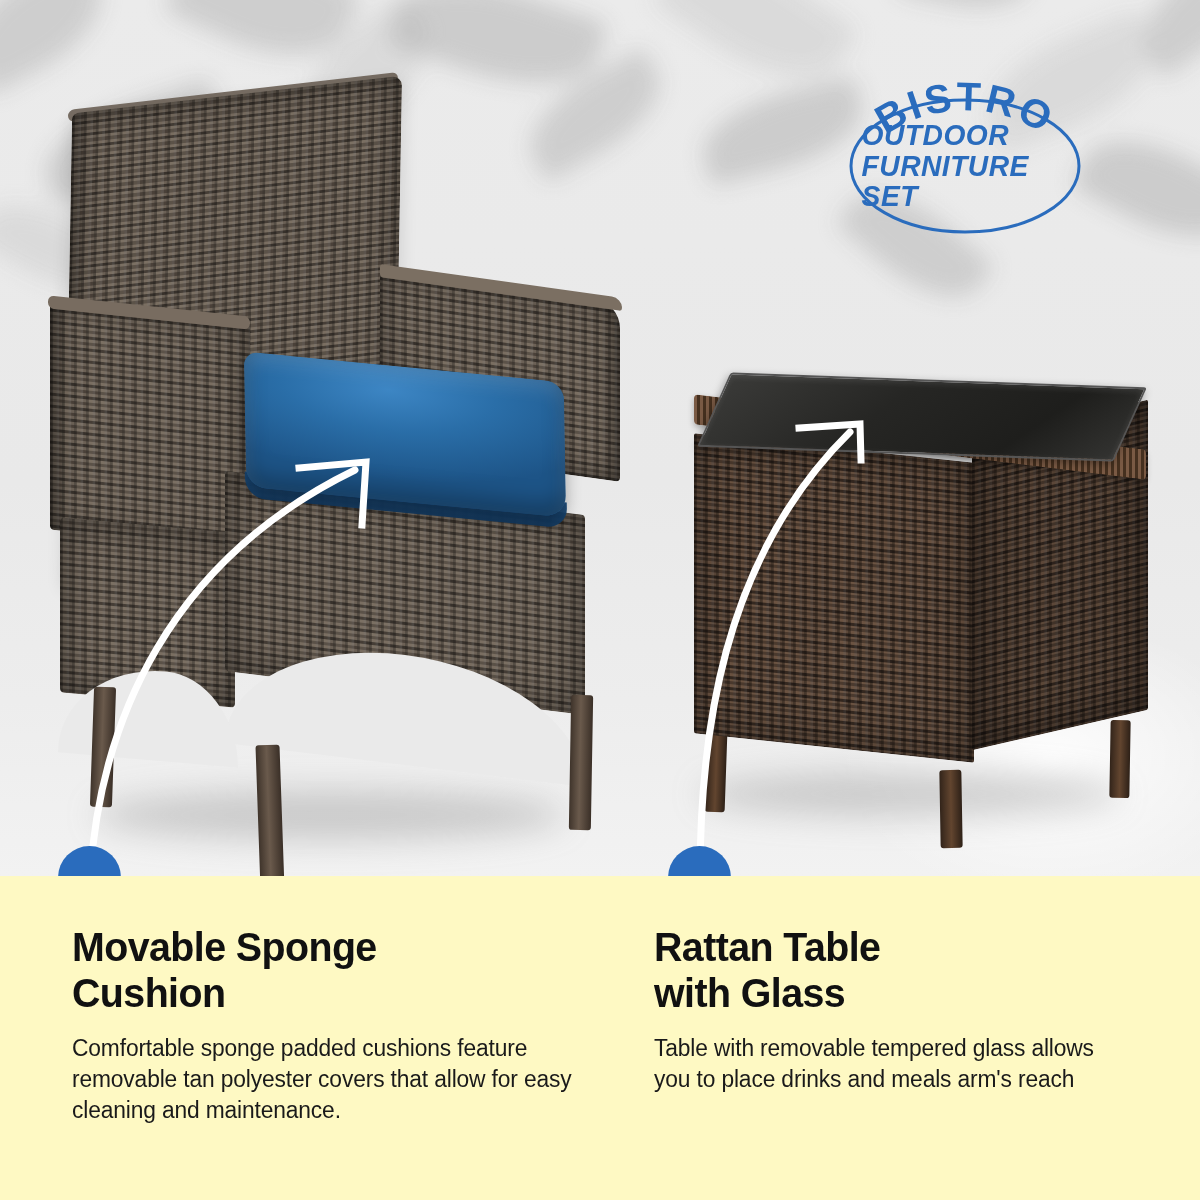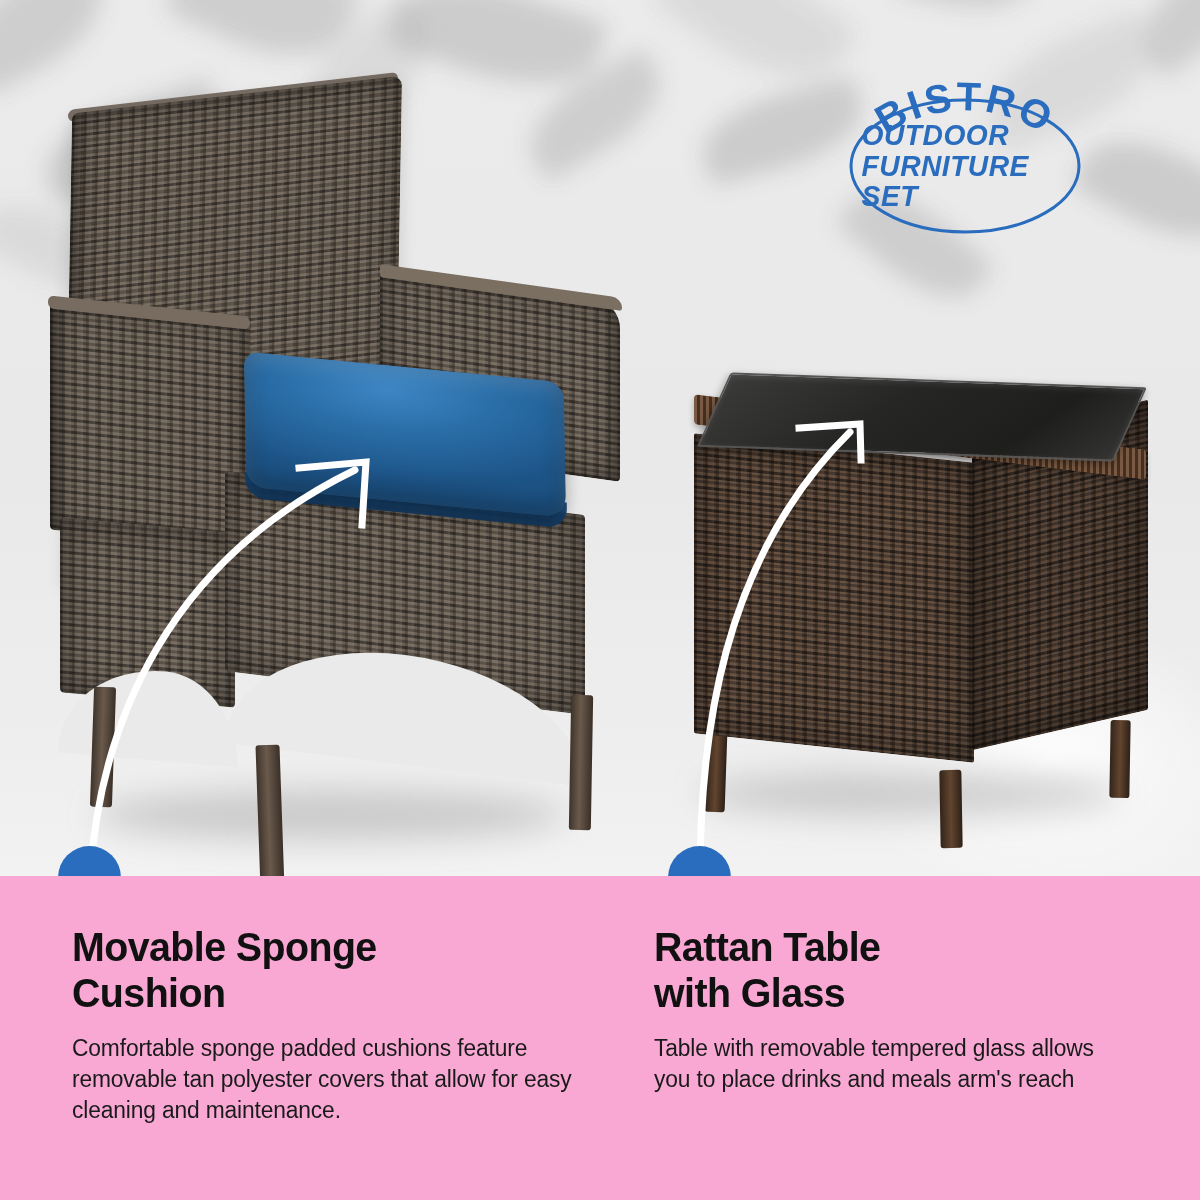--- a/index.html
+++ b/index.html
@@ -129,21 +129,21 @@
   .bl.l1{font-size:30px;}
   .bl.l2{font-size:30px;}
   .bl.l3{font-size:30px;}
 
   
   .dot{position:absolute;border-radius:50%;background:#2a6cbd;}
   .dot.left{left:58px;top:846px;width:63px;height:63px;}
   .dot.right{left:668px;top:846px;width:63px;height:63px;}
 
   
-  .texts{position:absolute;left:0;top:876px;width:1200px;height:324px;background:#f9a8d4;}
+  .texts{position:absolute;left:0;top:876px;width:1200px;height:324px;background:#fef9c3;}
   .col{position:absolute;top:48px;}
   .col.c1{left:72px;width:530px;}
   .col.c2{left:654px;width:480px;}
   .headline{font-family:"Liberation Sans",sans-serif;font-weight:bold;font-size:41px;line-height:1.13;
      color:#111;letter-spacing:-.6px;margin:0 0 16px 0;transform:scaleX(.96);transform-origin:left center;}
   .body{font-family:"Liberation Sans",sans-serif;font-size:23.5px;line-height:1.32;color:#1a1a1a;
      margin:0;letter-spacing:-.15px;transform:scaleX(.97);transform-origin:left center;}
 </style>
 </head>
 <body>

